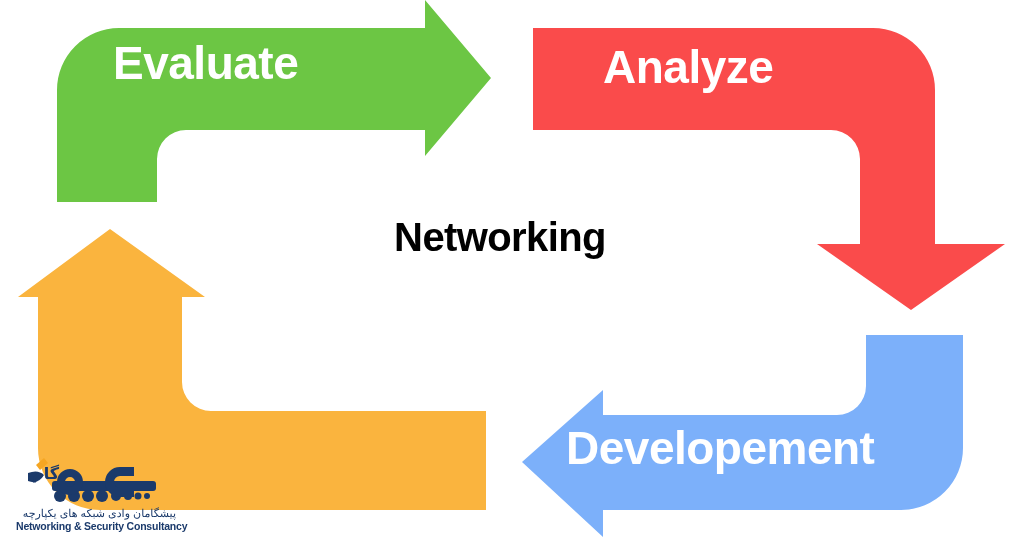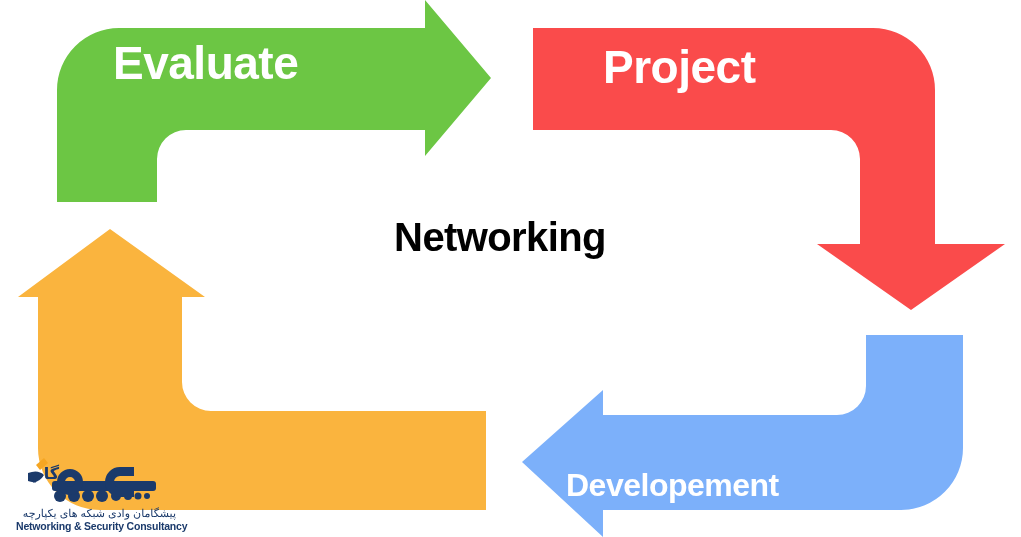--- a/index.html
+++ b/index.html
@@ -39,22 +39,21 @@
     font-size: 46px;
   }
   #label-design {
     left: 603px;
     top: 44px;
     font-size: 46px;
   }
   #label-developement {
     left: 566px;
     top: 425px;
-    font-size: 32px;
-    margin-top: 44px;
+    font-size: 46px;
   }
   #label-analyze {
     left: 200px;
     top: 432px;
     font-size: 46px;
   }
   #center-title {
     position: absolute;
     left: 205px;
     top: 212px;
@@ -165,21 +164,21 @@
              L 110,229
              L 205,297
              L 182,297
              L 182,382
              A 29,29 0 0 0 211,411
              Z" fill="#FAB43E"></path>
   </svg>
 
   <span class="arrow-label" id="label-evaluate">Evaluate</span>
 
-  <span class="arrow-label" id="label-design">Project</span>
+  <span class="arrow-label" id="label-design">Analyze</span>
 
   <span class="arrow-label" id="label-developement">Developement</span>
 
 
   <div id="center-title">
     <span class="title-line">Networking</span>
   </div>
 
   <div id="watermark">
     <div id="watermark-mark">

